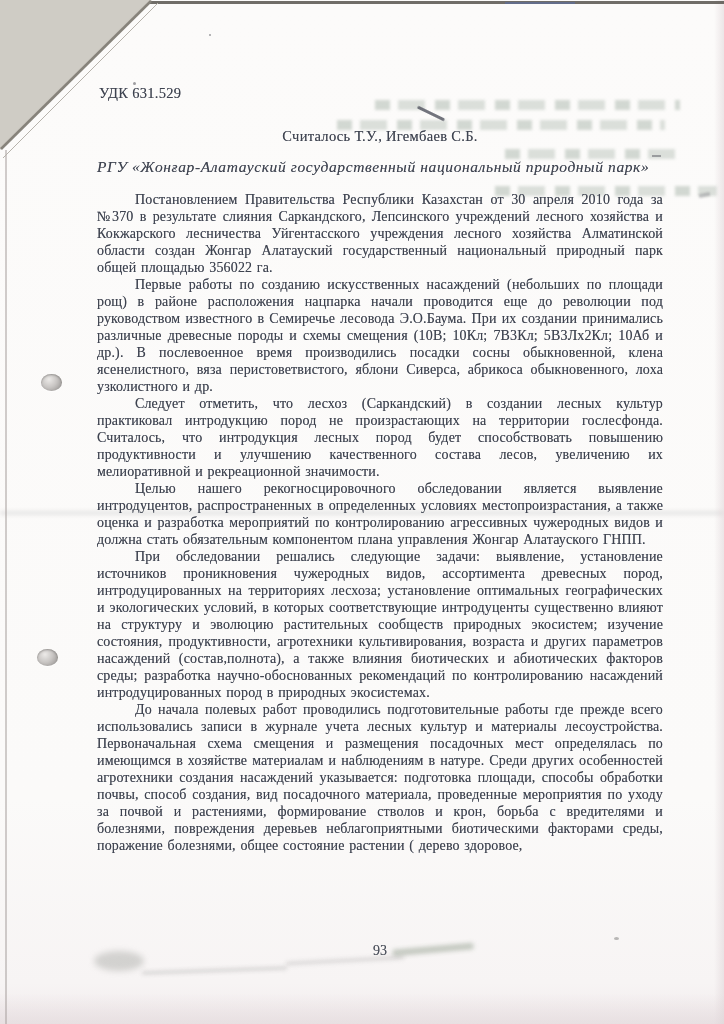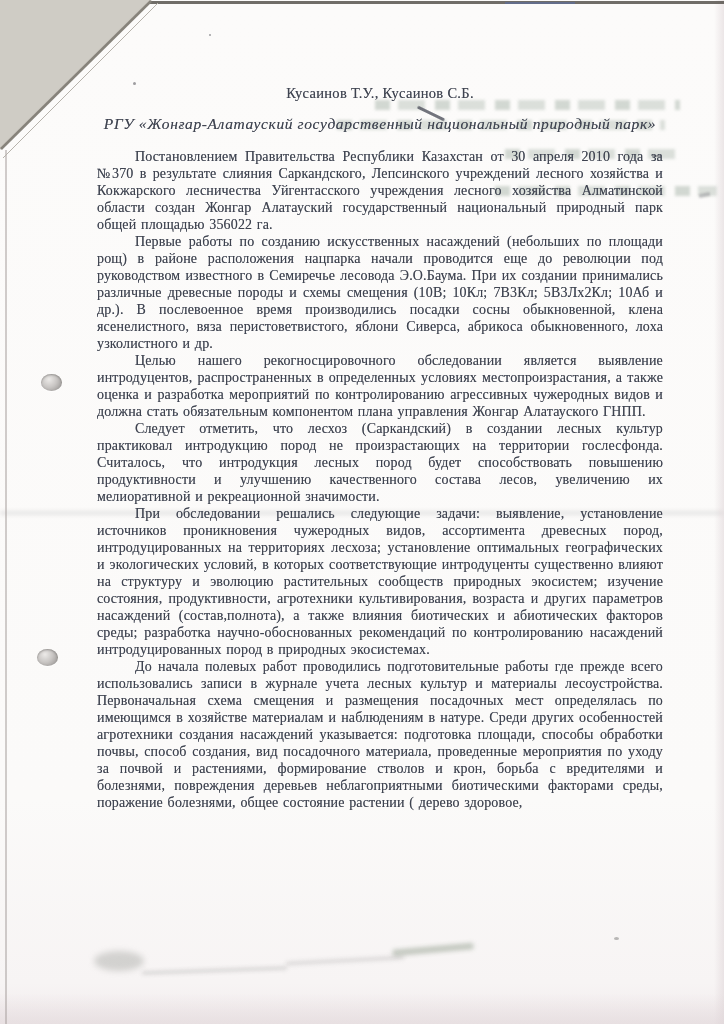--- a/index.html
+++ b/index.html
@@ -41,21 +41,21 @@
   .right-edge-shade{position:absolute;right:0;top:0;bottom:0;width:10px;
     background:linear-gradient(90deg,rgba(228,220,222,0),rgba(222,212,215,.55));z-index:1;}
   .bottom-edge-shade{position:absolute;left:0;bottom:0;width:724px;height:30px;
     background:linear-gradient(180deg,rgba(230,222,224,0),rgba(222,212,215,.5));z-index:1;}
   
   .content{position:absolute;left:97px;top:85px;width:566px;z-index:3;color:#3e4350;
     text-shadow:0 0 .5px rgba(62,67,80,.55);}
   .udc{font-size:14.5px;margin:0 0 26px 2px;letter-spacing:.3px;}
   .authors{text-align:center;font-size:14.5px;margin:0 0 13px 0;letter-spacing:.3px;}
   .title{text-align:center;font-size:16px;font-weight:bold;margin:0 0 15px 0;letter-spacing:.4px;color:#383d4a;}
-  .affiliation{text-align:center;font-style:italic;font-size:15.5px;letter-spacing:.6px;margin:10px 0 15px 0;}
+  .affiliation{font-style:italic;font-size:15.5px;letter-spacing:.6px;margin:10px 0 15px 0;}
   .body p{margin:0;text-align:justify;text-indent:38px;font-size:14px;line-height:17px;letter-spacing:.15px;word-spacing:1px;}
   .pagenum{position:absolute;left:97px;width:566px;top:943px;text-align:center;
     font-size:14px;color:#4a4f5a;z-index:3;text-shadow:0 0 .5px rgba(70,75,88,.5);}
 </style>
 </head>
 <body>
 
 <div class="scan">
 
   <div class="bleed bleed1"></div>
@@ -86,25 +86,27 @@
   <div class="dash1"></div>
   <div class="dash2"></div>
 
   <div class="smudge smudge-blob"></div>
   <div class="smudge smudge-t1"></div>
   <div class="smudge smudge-t2"></div>
   <div class="smudge smudge-t3"></div>
   <div class="smudge smudge-dot1"></div>
 
   <div class="content">
-    <div class="authors">Кусаинов Т.У., Кусаинов С.Б.</div>
+    <div class="udc">УДК 631.529</div>
+    <div class="authors">Считалось Т.У., Игембаев С.Б.</div>
     <div class="affiliation">РГУ «Жонғар-Алатауский государственный национальный природный парк»</div>
     <div class="body">
         <p>Постановлением Правительства Республики Казахстан от 30 апреля 2010 года за №370 в результате слияния Саркандского, Лепсинского учреждений лесного хозяйства и Кокжарского лесничества Уйгентасского учреждения лесного хозяйства Алматинской области создан Жонгар Алатауский государственный национальный природный парк общей площадью 356022 га.</p>
         <p>Первые работы по созданию искусственных насаждений (небольших по площади рощ) в районе расположения нацпарка начали проводится еще до революции под руководством известного в Семиречье лесовода Э.О.Баума. При их создании принимались различные древесные породы и схемы смещения (10В; 10Кл; 7В3Кл; 5В3Лх2Кл; 10Аб и др.). В послевоенное время производились посадки сосны обыкновенной, клена ясенелистного, вяза перистоветвистого, яблони Сиверса, абрикоса обыкновенного, лоха узколистного и др.</p>
+        <p>Следует отметить, что лесхоз (Саркандский) в создании лесных культур практиковал интродукцию пород не произрастающих на территории гослесфонда. Считалось, что интродукция лесных пород будет способствовать повышению продуктивности и улучшению качественного состава лесов, увеличению их мелиоративной и рекреационной значимости.</p>
         <p>Целью нашего рекогносцировочного обследовании является выявление интродуцентов, распространенных в определенных условиях местопроизрастания, а также оценка и разработка мероприятий по контролированию агрессивных чужеродных видов и должна стать обязательным компонентом плана управления Жонгар Алатауского ГНПП.</p>
-        <p>Следует отметить, что лесхоз (Саркандский) в создании лесных культур практиковал интродукцию пород не произрастающих на территории гослесфонда. Считалось, что интродукция лесных пород будет способствовать повышению продуктивности и улучшению качественного состава лесов, увеличению их мелиоративной и рекреационной значимости.</p>
         <p>При обследовании решались следующие задачи: выявление, установление источников проникновения чужеродных видов, ассортимента древесных пород, интродуцированных на территориях лесхоза; установление оптимальных географических и экологических условий, в которых соответствующие интродуценты существенно влияют на структуру и эволюцию растительных сообществ природных экосистем; изучение состояния, продуктивности, агротехники культивирования, возраста и других параметров насаждений (состав,полнота), а также влияния биотических и абиотических факторов среды; разработка научно-обоснованных рекомендаций по контролированию насаждений интродуцированных пород в природных экосистемах.</p>
         <p>До начала полевых работ проводились подготовительные работы где прежде всего использовались записи в журнале учета лесных культур и материалы лесоустройства. Первоначальная схема смещения и размещения посадочных мест определялась по имеющимся в хозяйстве материалам и наблюдениям в натуре. Среди других особенностей агротехники создания насаждений указывается: подготовка площади, способы обработки почвы, способ создания, вид посадочного материала, проведенные мероприятия по уходу за почвой и растениями, формирование стволов и крон, борьба с вредителями и болезнями, повреждения деревьев неблагоприятными биотическими факторами среды, поражение болезнями, общее состояние растении ( дерево здоровое,</p>
       </div>
   </div>
 
+  <div class="pagenum">93</div>
 </div>
 
 </body></html>

